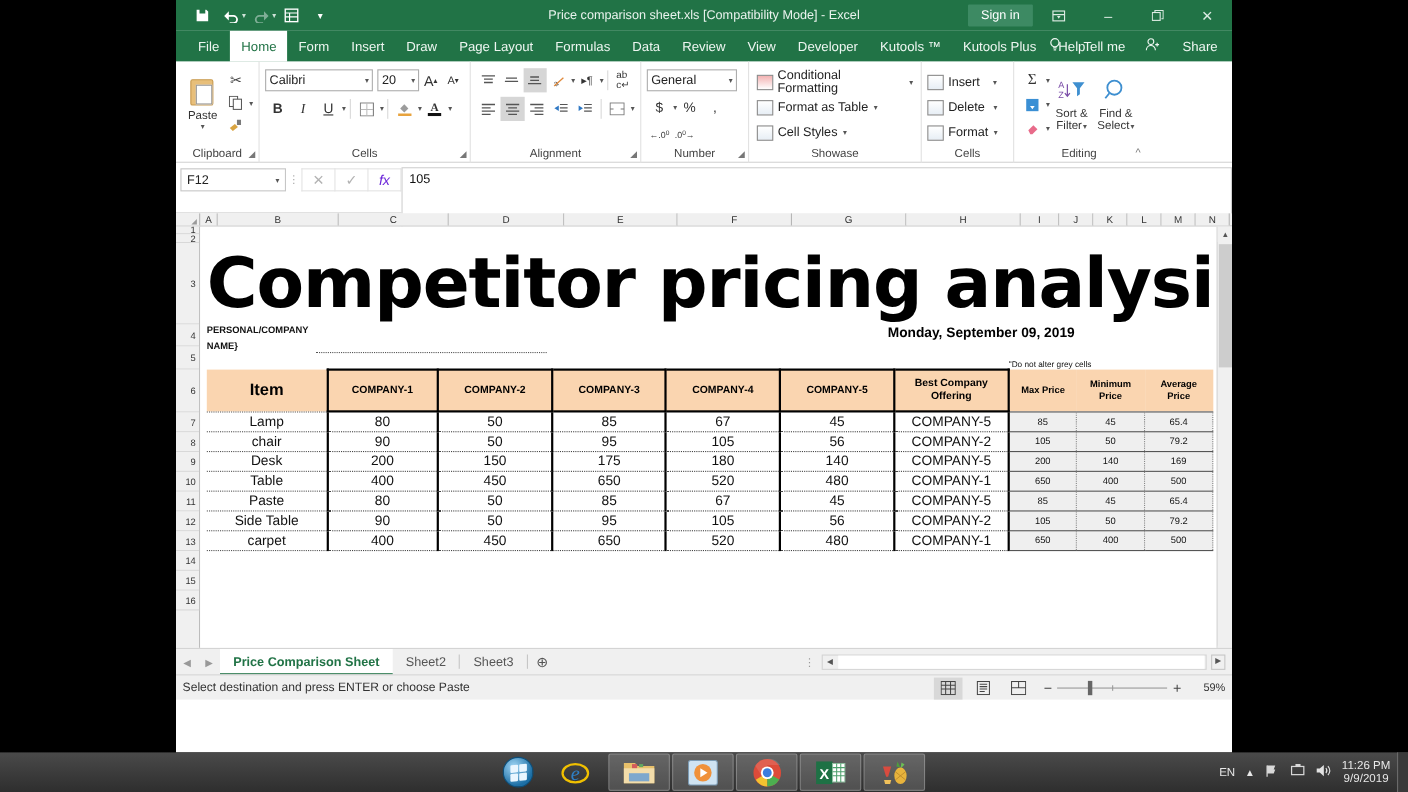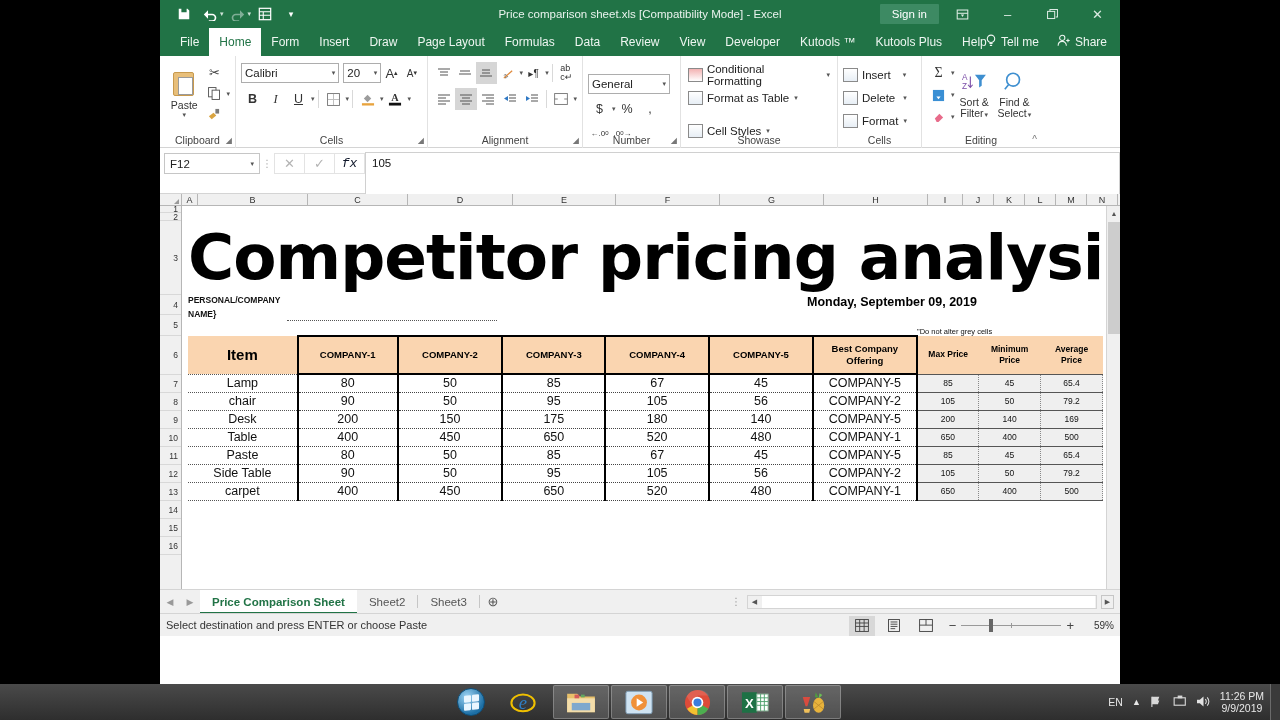--- a/index.html
+++ b/index.html
@@ -26,21 +26,21 @@
   .winbtns div { width:45px; height:28px; display:flex; align-items:center; justify-content:center;
                  color:#dcebe3; font-size:13px; }
   .winbtns .ribbondisp { font-size:12px; }
 
   
   .tabs { position:relative; height:28px; background:#217346; display:flex; align-items:flex-end;
           padding-left:10px; }
   .tab { height:28px; line-height:28px; padding:0 10px; font-size:12px; color:#eef6f1; }
   .tab.active { background:#fff; color:#217346; }
   .tabs-right { position:absolute; right:6px; top:0; height:28px; display:flex; align-items:center; gap:4px; }
-  .tellme, .share { font-size:12px; color:#eef6f1; display:flex; align-items:center; gap:4px; padding:0 7px; }
+  .tellme, .share { font-size:12px; color:#eef6f1; display:flex; align-items:center; gap:20px; padding:0 7px; }
 
   
   .ribbon { position:relative; height:92px; background:#fff; border-bottom:1px solid #d4d4d4; display:flex; }
   .rgroup { position:relative; height:92px; border-right:1px solid #e2e2e2; padding:4px 5px 0 5px; }
   .glabel { position:absolute; bottom:2px; left:0; right:0; text-align:center; font-size:10.5px; color:#444; }
   .glaunch { position:absolute; bottom:3px; right:3px; font-size:8px; color:#777; }
   .rrow { display:flex; align-items:center; }
 
   .btnbig { width:52px; display:flex; flex-direction:column; align-items:center; padding-top:3px; }
   .paste-ico { width:26px; height:28px; position:relative; }
@@ -77,21 +77,21 @@
   
   .fbarwrap { display:flex; align-items:flex-start; height:46px; background:#fff;
               border-bottom:1px solid #d4d4d4; padding:5px 0 0 4px; }
   .namebox { width:96px; height:21px; border:1px solid #c6c6c6; background:#fff; display:flex;
              align-items:center; font-size:11.5px; padding:0 5px; color:#222; }
   .namebox .nbcar { margin-left:auto; font-size:7px; color:#555; }
   .fdots { width:14px; text-align:center; color:#aaa; font-size:10px; line-height:21px; }
   .fbtns { display:flex; align-items:center; height:21px; border:1px solid #e3e3e3; border-right:none; }
   .fbtns div { width:30px; height:21px; display:flex; align-items:center; justify-content:center;
                color:#b3b3b3; font-size:13px; border-right:1px solid #e3e3e3; }
-  .fbtns .fx { color:#0f172a; font-style:italic; font-family:Liberation Mono, monospace; font-size:13px; }
+  .fbtns .fx { color:#6d28d9; font-style:italic; font-family:Liberation Sans, sans-serif; font-size:13px; }
   .finput { flex:1; height:73px; margin-top:-1px; border:1px solid #d0d0d0; background:#fff;
             font-size:11.5px; padding:4px 6px; color:#111; }
 
   
   .gridwrap { position:relative; height:auto; }
   .colhdr { display:flex; height:12px; background:#f0f0f0; border-bottom:1px solid #b6b6b6; }
   .corner { width:22px; border-right:1px solid #b6b6b6; background:#f0f0f0; position:relative; }
   .corner:after { content:""; position:absolute; right:2px; bottom:1px; width:0; height:0;
                   border-left:5px solid transparent; border-bottom:5px solid #9a9a9a; }
   .colcell { border-right:1px solid #b6b6b6; font-size:9px; color:#333; text-align:center;
@@ -426,21 +426,21 @@
                 <path stroke="#777" stroke-width="1" d="M0.6 6.5h3.4M11 6.5h3.4"></path>
               </svg>
           </div>
           <span class="car">▾</span>
         </div>
         <div class="glabel">Alignment</div>
         <div class="glaunch">◢</div>
       </div>
 
       <div class="rgroup" style="width:98px">
-        <div class="rrow" style="margin-top:14px">
+        <div class="rrow" style="margin-top:3px">
           <div class="numbox">
             <span>General</span>
             <span class="fbcar">▾</span>
           </div>
         </div>
         <div class="rrow" style="margin-top:4px">
           <div class="fbtn">$</div>
           <span class="car">▾</span>
           <div class="fbtn">%</div>
           <div class="fbtn">,</div>
@@ -457,21 +457,21 @@
         <div class="stylebtn" style="margin-top:4px">
           <span class="sico cf"></span>
           <span>Conditional Formatting</span>
           <span class="car">▾</span>
         </div>
         <div class="stylebtn" style="margin-top:2px">
           <span class="sico"></span>
           <span>Format as Table</span>
           <span class="car">▾</span>
         </div>
-        <div class="stylebtn" style="margin-top:12px">
+        <div class="stylebtn" style="margin-top:2px">
           <span class="sico"></span>
           <span>Cell Styles</span>
           <span class="car">▾</span>
         </div>
         <div class="glabel">Showase</div>
       </div>
 
       <div class="rgroup" style="width:84px">
         <div class="cellsbtn" style="margin-top:4px">
           <span class="sico"></span>

